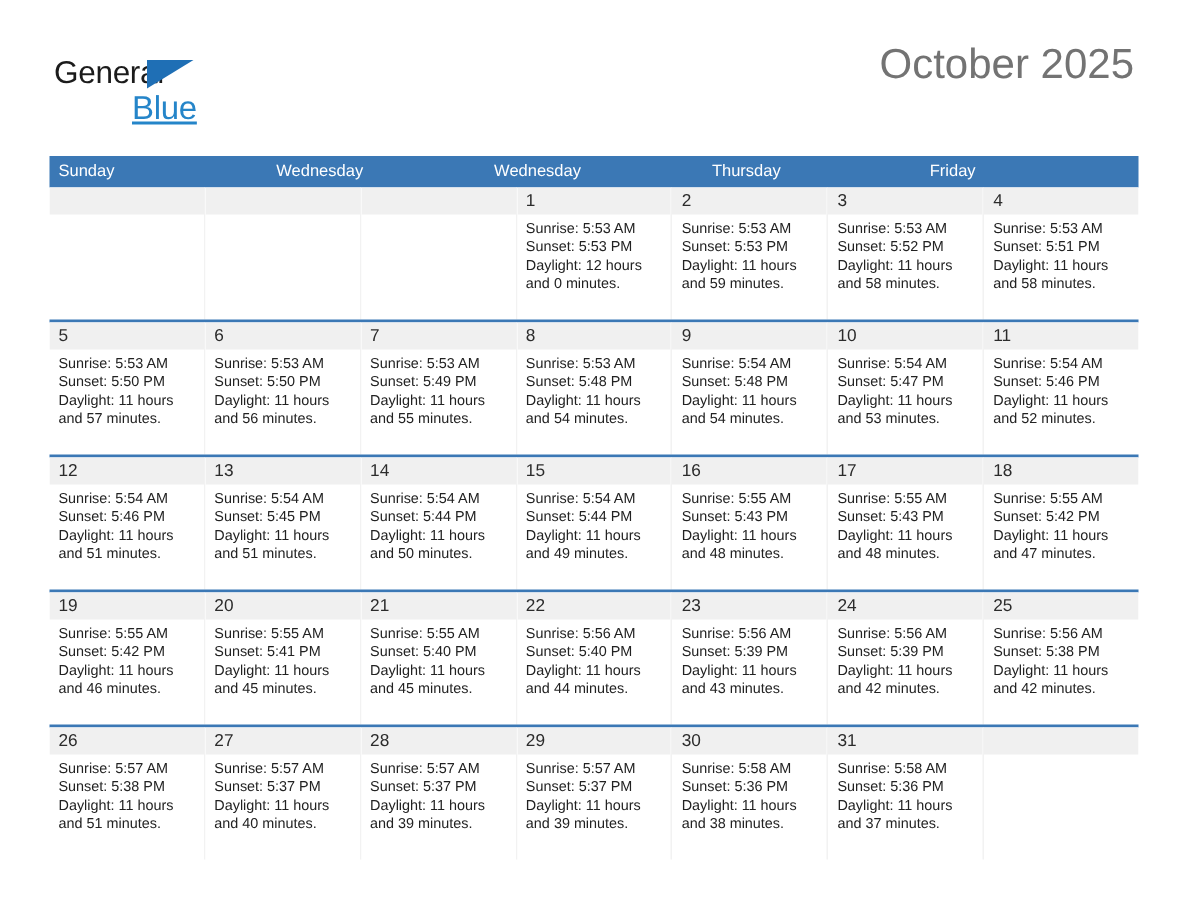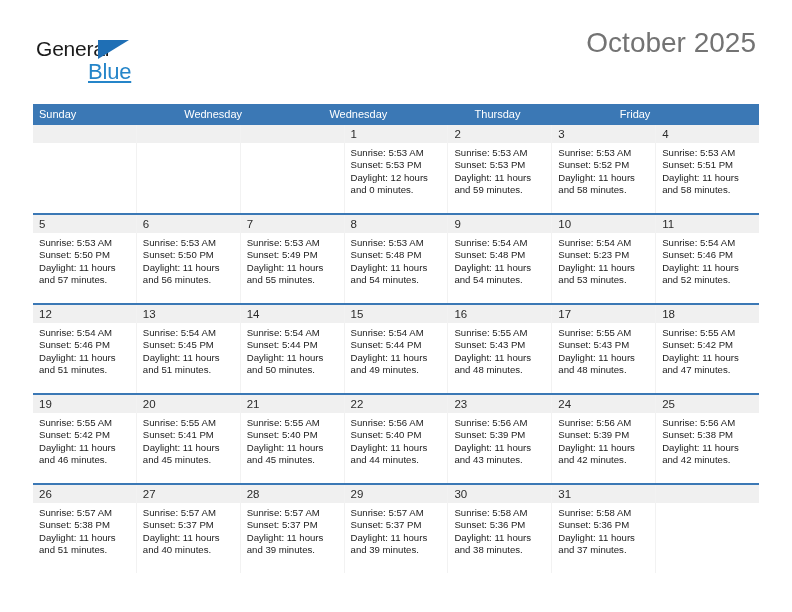--- a/index.html
+++ b/index.html
@@ -301,21 +301,21 @@
                 <div class="line">Daylight: 11 hours</div>
                 <div class="line">and 54 minutes.</div>
               </div>
             </div>
             <div class="cell">
               <div class="cell-head">
                 <div class="daynum">10</div>
               </div>
               <div class="cell-body">
                 <div class="line">Sunrise: 5:54 AM</div>
-                <div class="line">Sunset: 5:23 PM</div>
+                <div class="line">Sunset: 5:47 PM</div>
                 <div class="line">Daylight: 11 hours</div>
                 <div class="line">and 53 minutes.</div>
               </div>
             </div>
             <div class="cell">
               <div class="cell-head">
                 <div class="daynum">11</div>
               </div>
               <div class="cell-body">
                 <div class="line">Sunrise: 5:54 AM</div>

